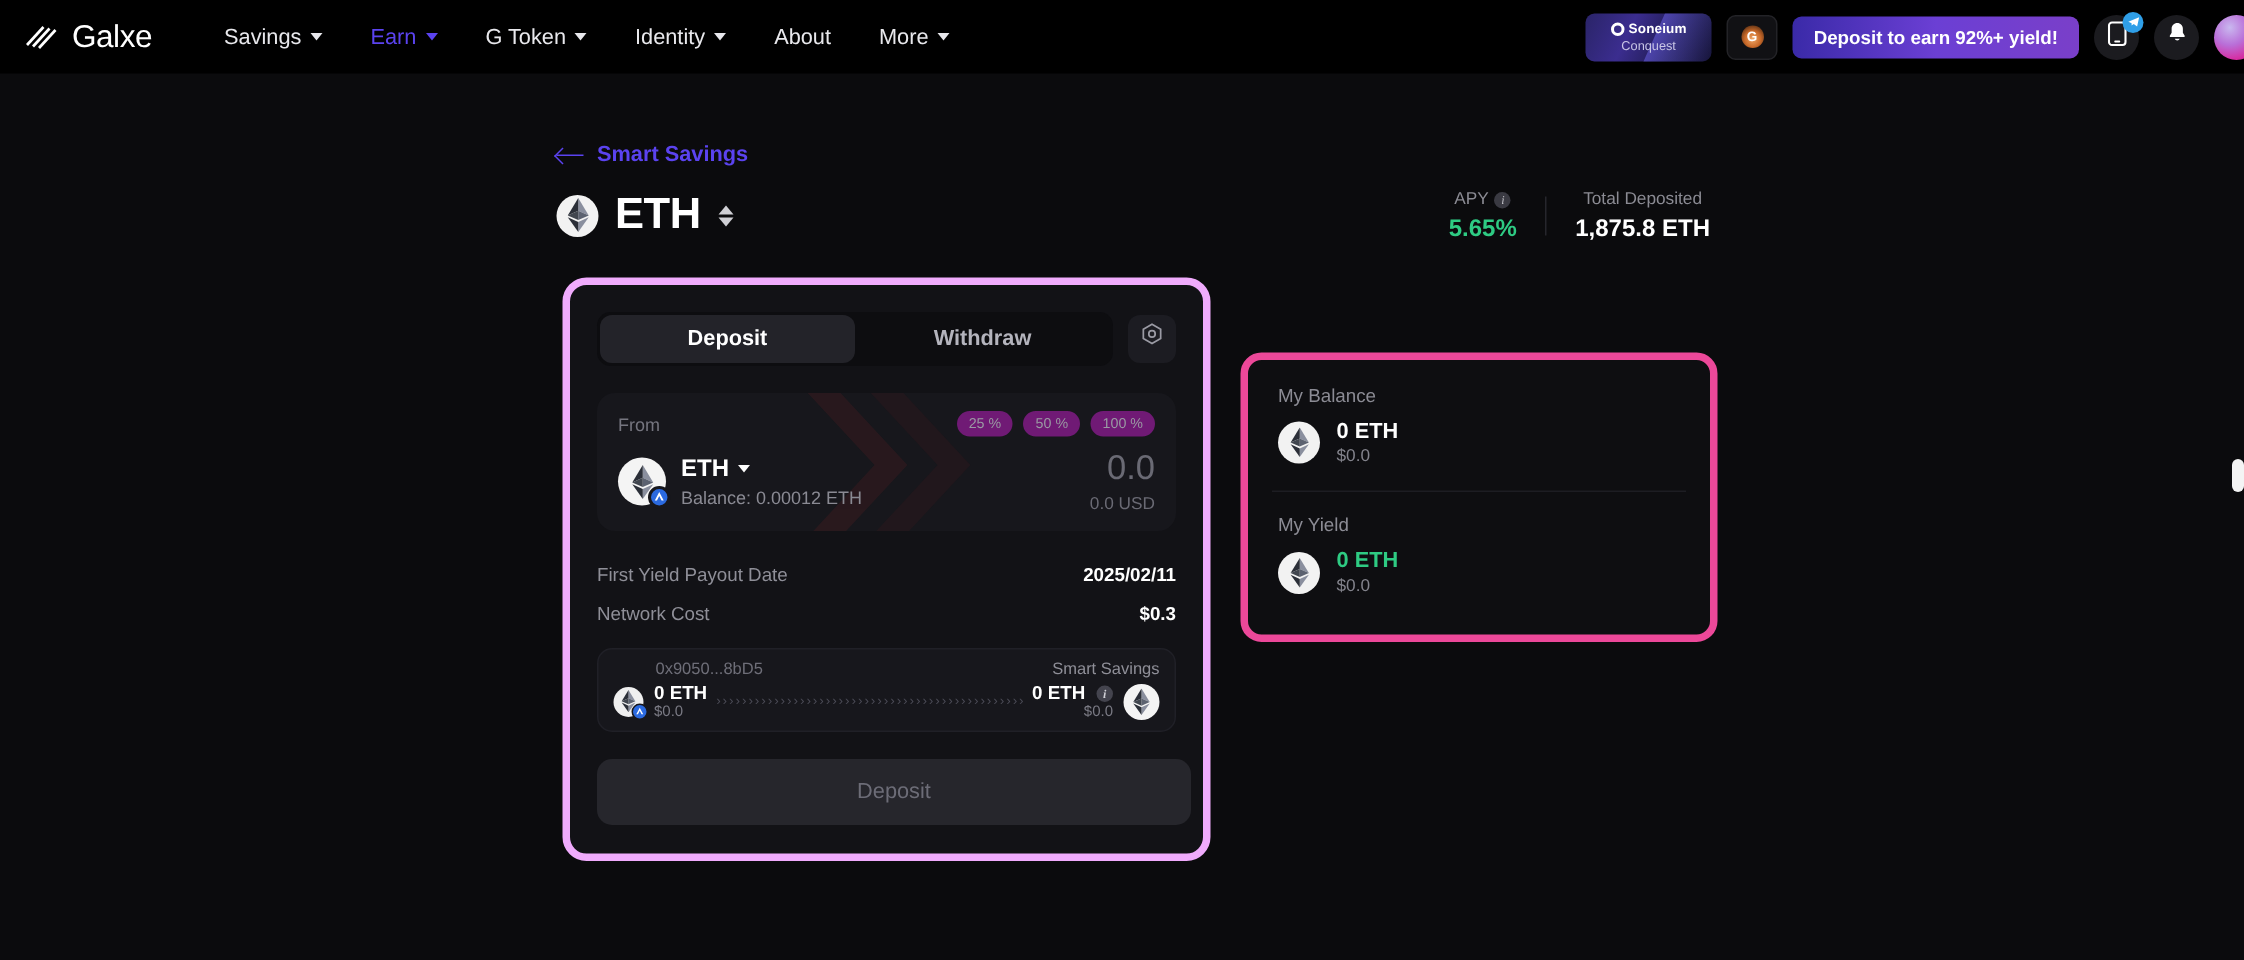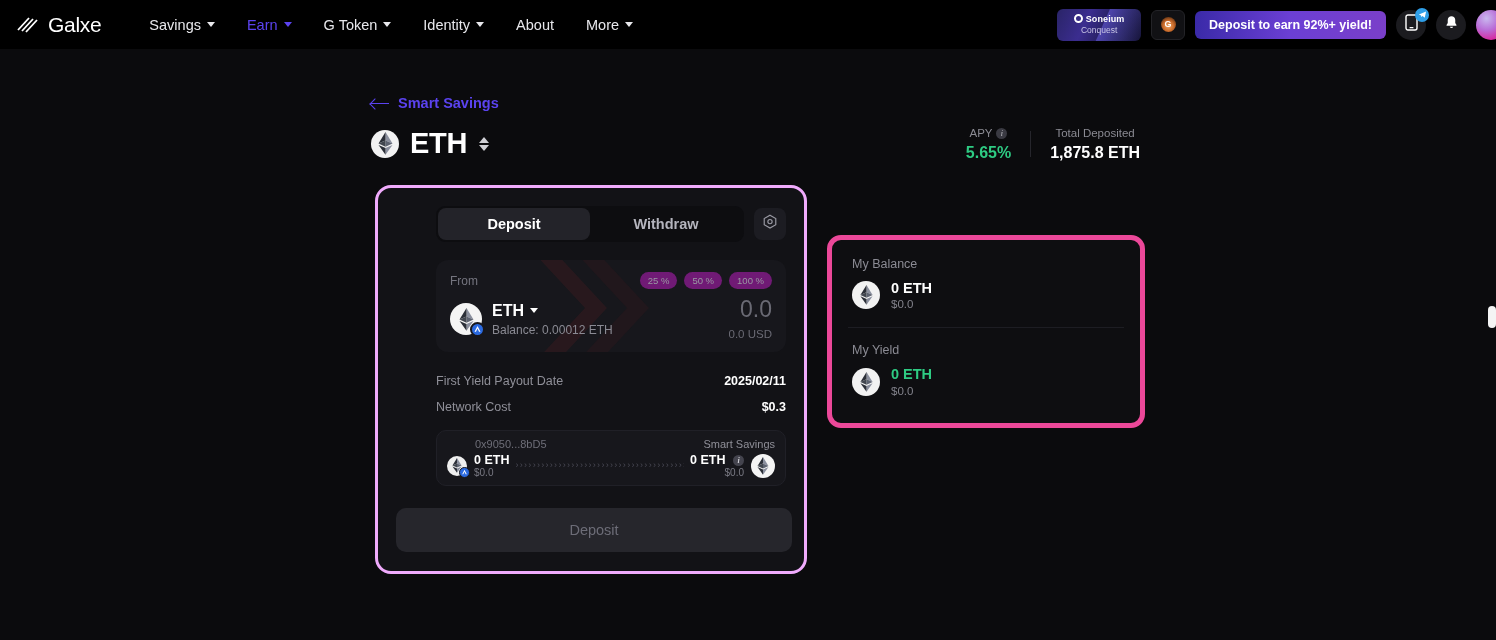--- a/index.html
+++ b/index.html
@@ -50,21 +50,21 @@
     width: 84px; height: 32px; border-radius: 6px;
     background: linear-gradient(115deg,#2a2468 0%,#3b2d8f 35%,#1d1a4a 70%,#0f0e28 100%);
     display: flex; flex-direction: column; align-items: center; justify-content: center;
     position: relative; overflow: hidden; cursor: pointer;
   }
   .soneium-badge::after {
     content:''; position:absolute; right:-10px; top:-12px;
     width: 46px; height: 56px; transform: rotate(24deg);
     background: linear-gradient(90deg, rgba(120,110,255,.45), rgba(60,50,180,.05));
   }
-  .son-row { display:flex; align-items:flex-start; gap:3px; z-index:2; }
+  .son-row { display:flex; align-items:flex-end; gap:3px; z-index:2; }
   .son-ring {
     width: 9px; height: 9px; border-radius: 50%;
     border: 2px solid #fff; display:block;
   }
   .son-top { font-size: 9px; font-weight: 700; color: #fff; letter-spacing: .1px; }
   .son-bot { font-size: 8.5px; color: #c9c6e6; z-index:2; margin-top:1px; }
 
   .chain-btn {
     width: 34px; height: 30px; border-radius: 6px;
     background: #111114; border: 1px solid #232327;
@@ -162,23 +162,22 @@
     font-family:"Liberation Serif", serif; font-style: italic; cursor:pointer;
   }
   .stat-value { font-size: 16px; font-weight: 700; color:#fff; white-space:nowrap; }
   .stat-value.green { color:#2ecb83; }
   .stat-divider { width:1px; height: 26px; background:#26262c; margin-top: 4px; }
 
   
   .swap-card {
     position:absolute; left: 375px; top: 136px;
     width: 432px; height: 389px;
-    background: #121216; border: 3px solid #f0abfc;
+    background: #121216; border: 5px solid #f0abfc;
     border-radius: 16px;
-    padding-left: 40px;
   }
   .tabs-row {
     display:flex; align-items:center; gap:10px;
     padding: 18px 18px 0 18px;
   }
   .tabs {
     flex:1; height: 36px; border-radius: 9px;
     background: #0d0d10; display:flex; padding: 2px;
   }
   .tab {

